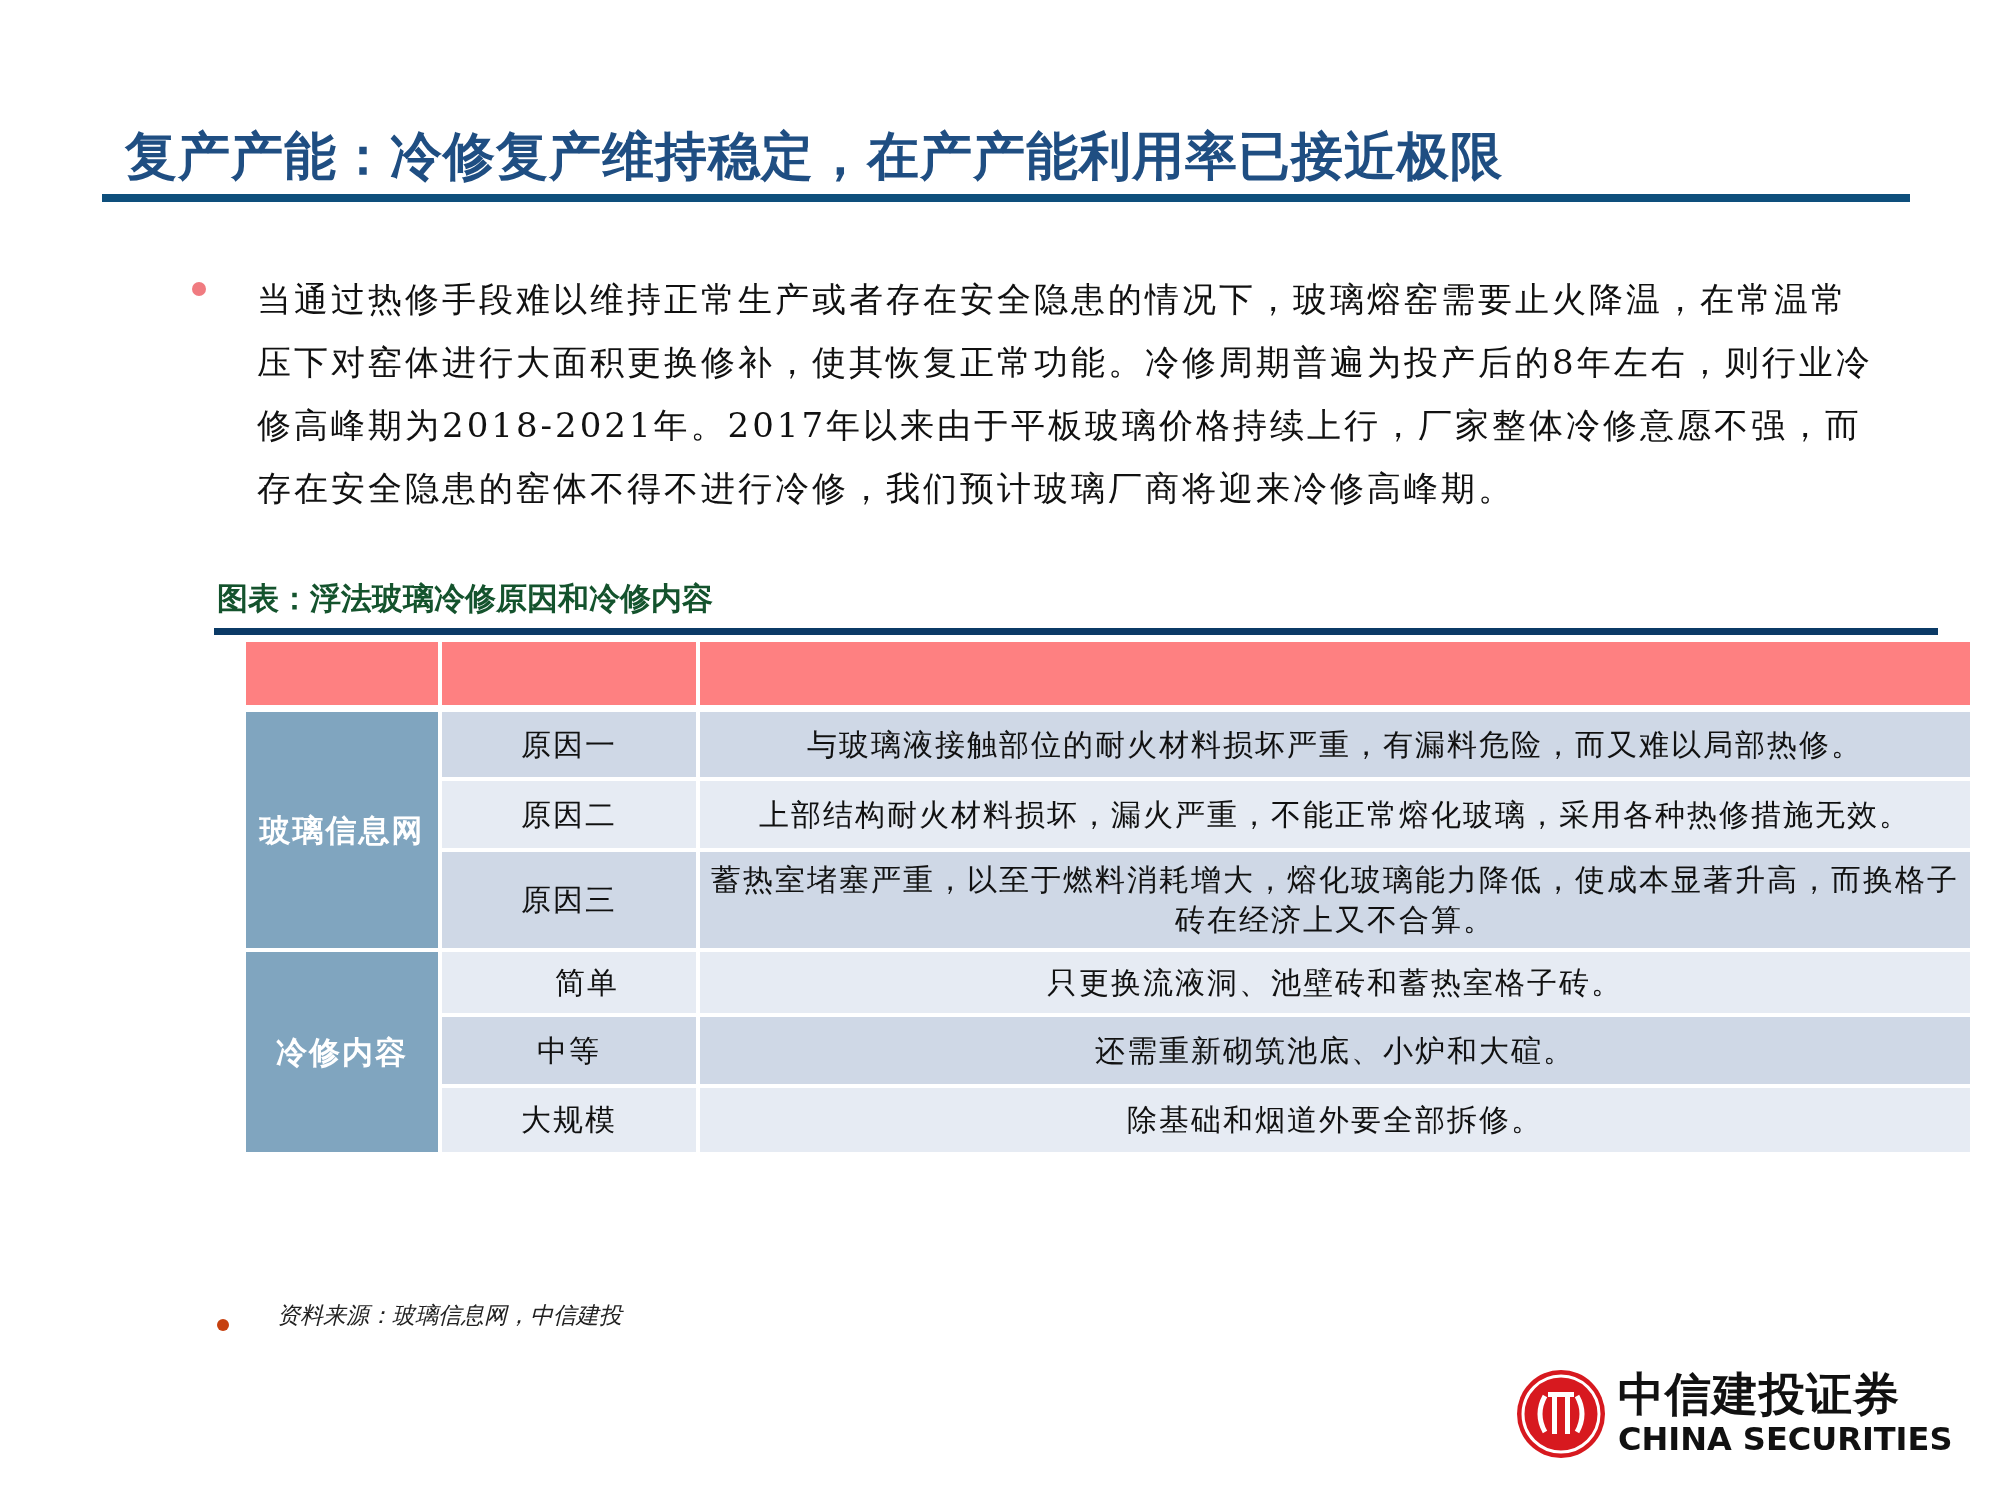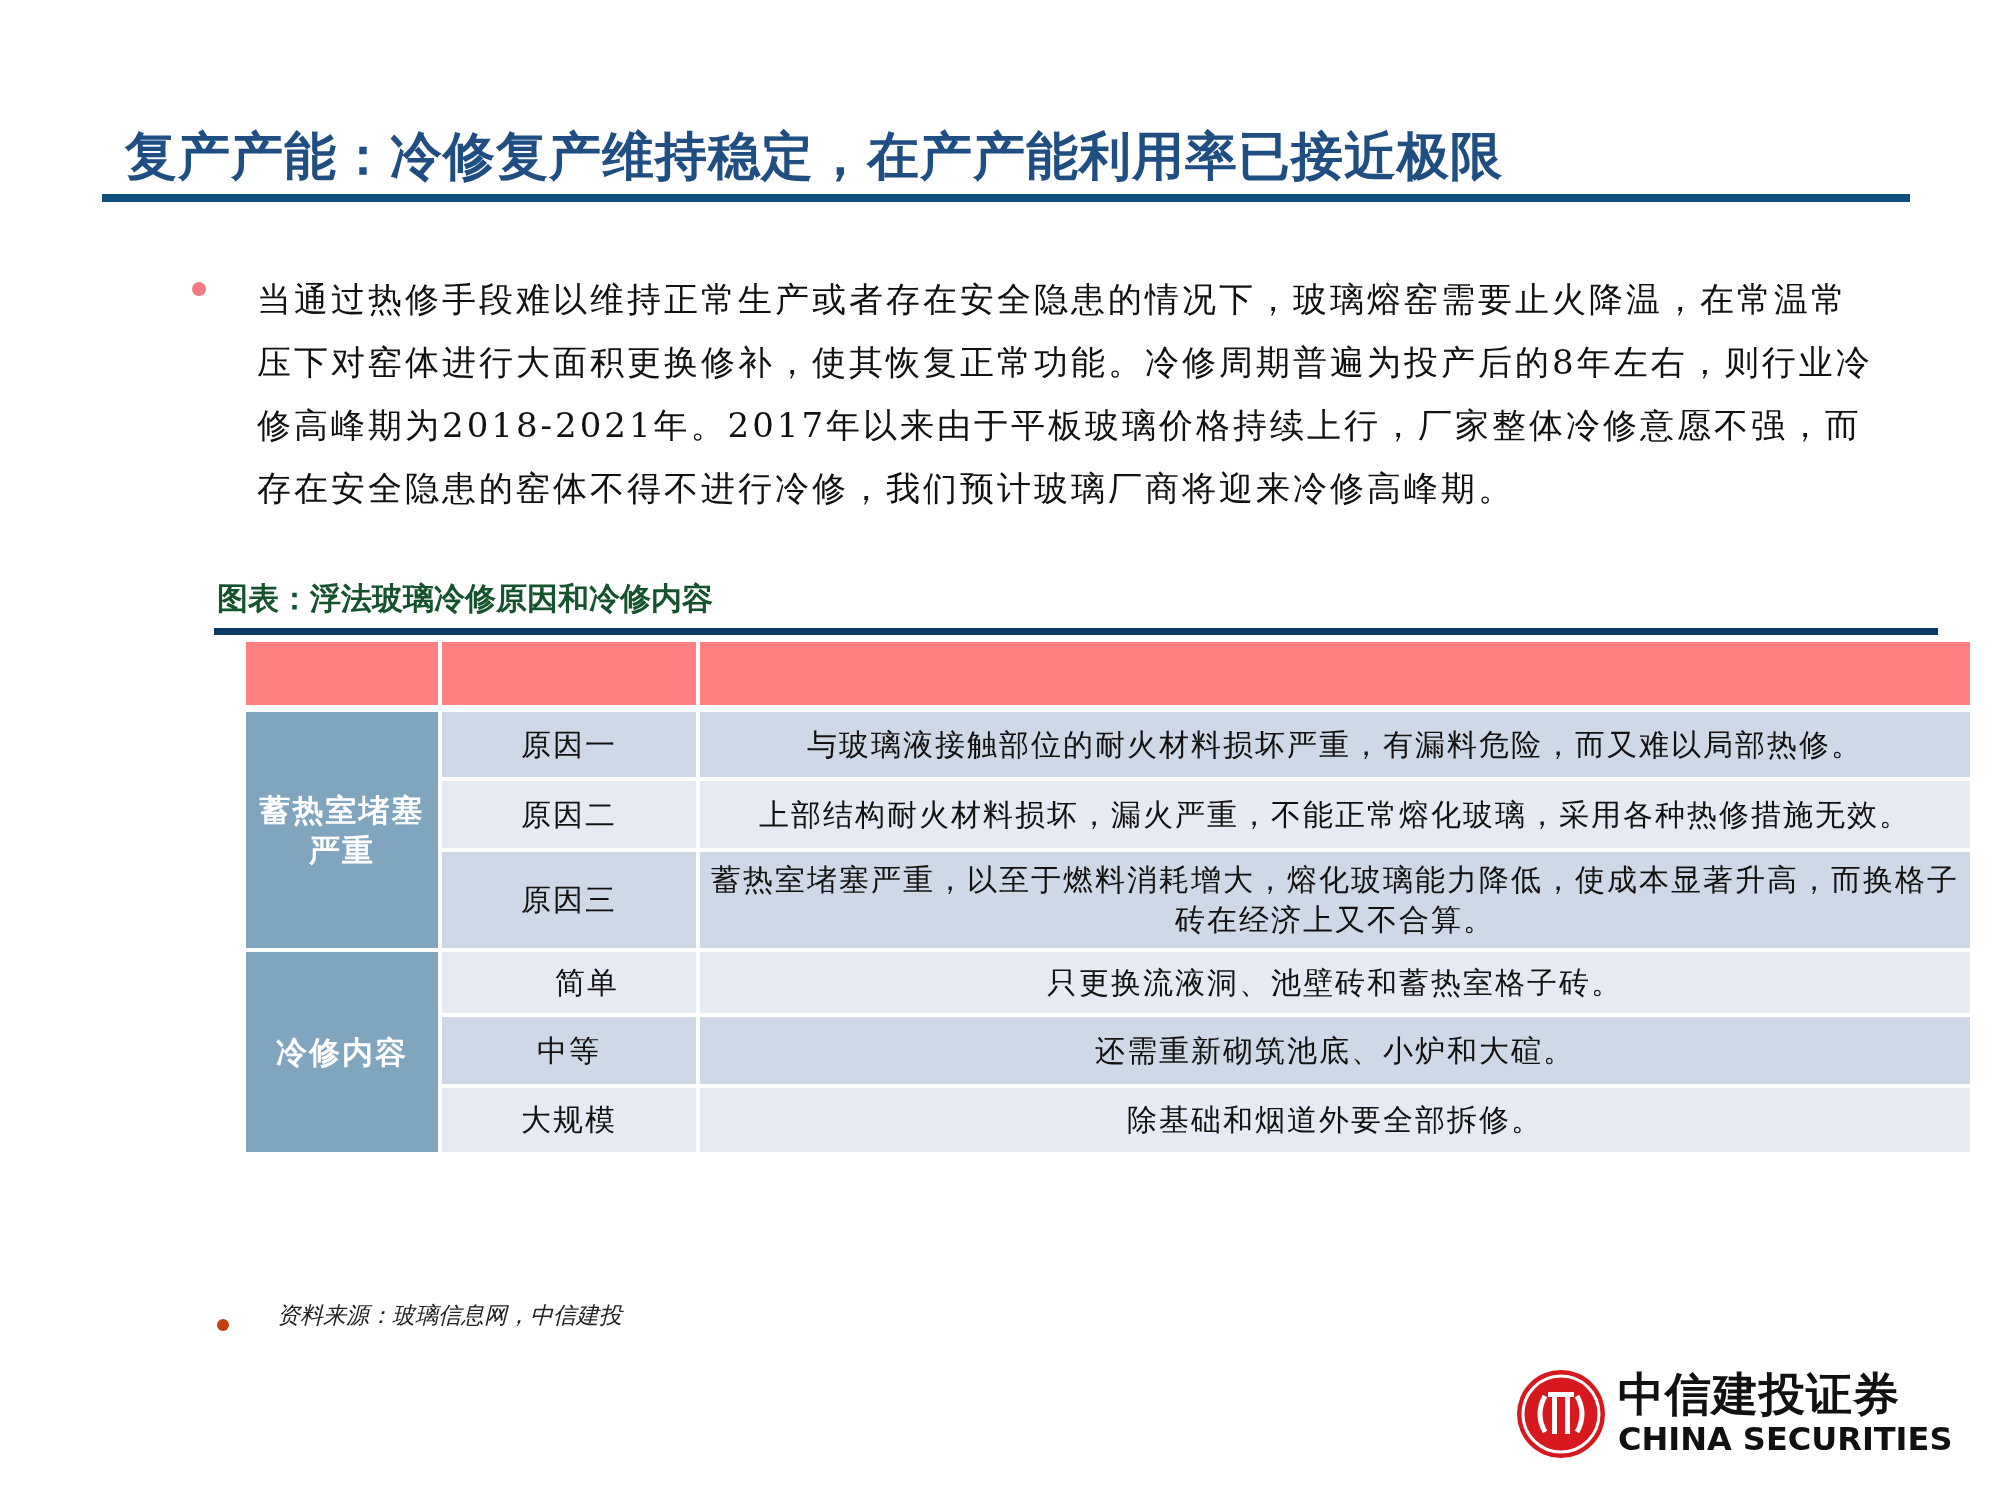--- a/index.html
+++ b/index.html
@@ -43,21 +43,21 @@
 
 <div id="caption" class="abs">图表：浮法玻璃冷修原因和冷修内容</div>
 <div id="caption-rule" class="abs"></div>
 
 <div>
 
   <div class="cell hdr" style="left:214px;top:642px;width:192px;height:63px;"></div>
   <div class="cell hdr" style="left:410px;top:642px;width:254px;height:63px;"></div>
   <div class="cell hdr" style="left:668px;top:642px;width:1270px;height:63px;"></div>
 
-  <div class="cell grp" style="left:214px;top:712px;width:192px;height:236px;">蓄热室堵塞严重</div>
+  <div class="cell grp" style="left:214px;top:712px;width:192px;height:236px;">玻璃信息网</div>
 
   <div class="cell dark" style="left:410px;top:712px;width:254px;height:65px;">原因一</div>
   <div class="cell dark" style="left:668px;top:712px;width:1270px;height:65px;">与玻璃液接触部位的耐火材料损坏严重，有漏料危险，而又难以局部热修。</div>
 
   <div class="cell light" style="left:410px;top:781px;width:254px;height:67px;">原因二</div>
   <div class="cell light" style="left:668px;top:781px;width:1270px;height:67px;">上部结构耐火材料损坏，漏火严重，不能正常熔化玻璃，采用各种热修措施无效。</div>
 
   <div class="cell dark" style="left:410px;top:852px;width:254px;height:96px;">原因三</div>
   <div class="cell dark" style="left:668px;top:852px;width:1270px;height:96px;">蓄热室堵塞严重，以至于燃料消耗增大，熔化玻璃能力降低，使成本显著升高，而换格子砖在经济上又不合算。</div>
 

